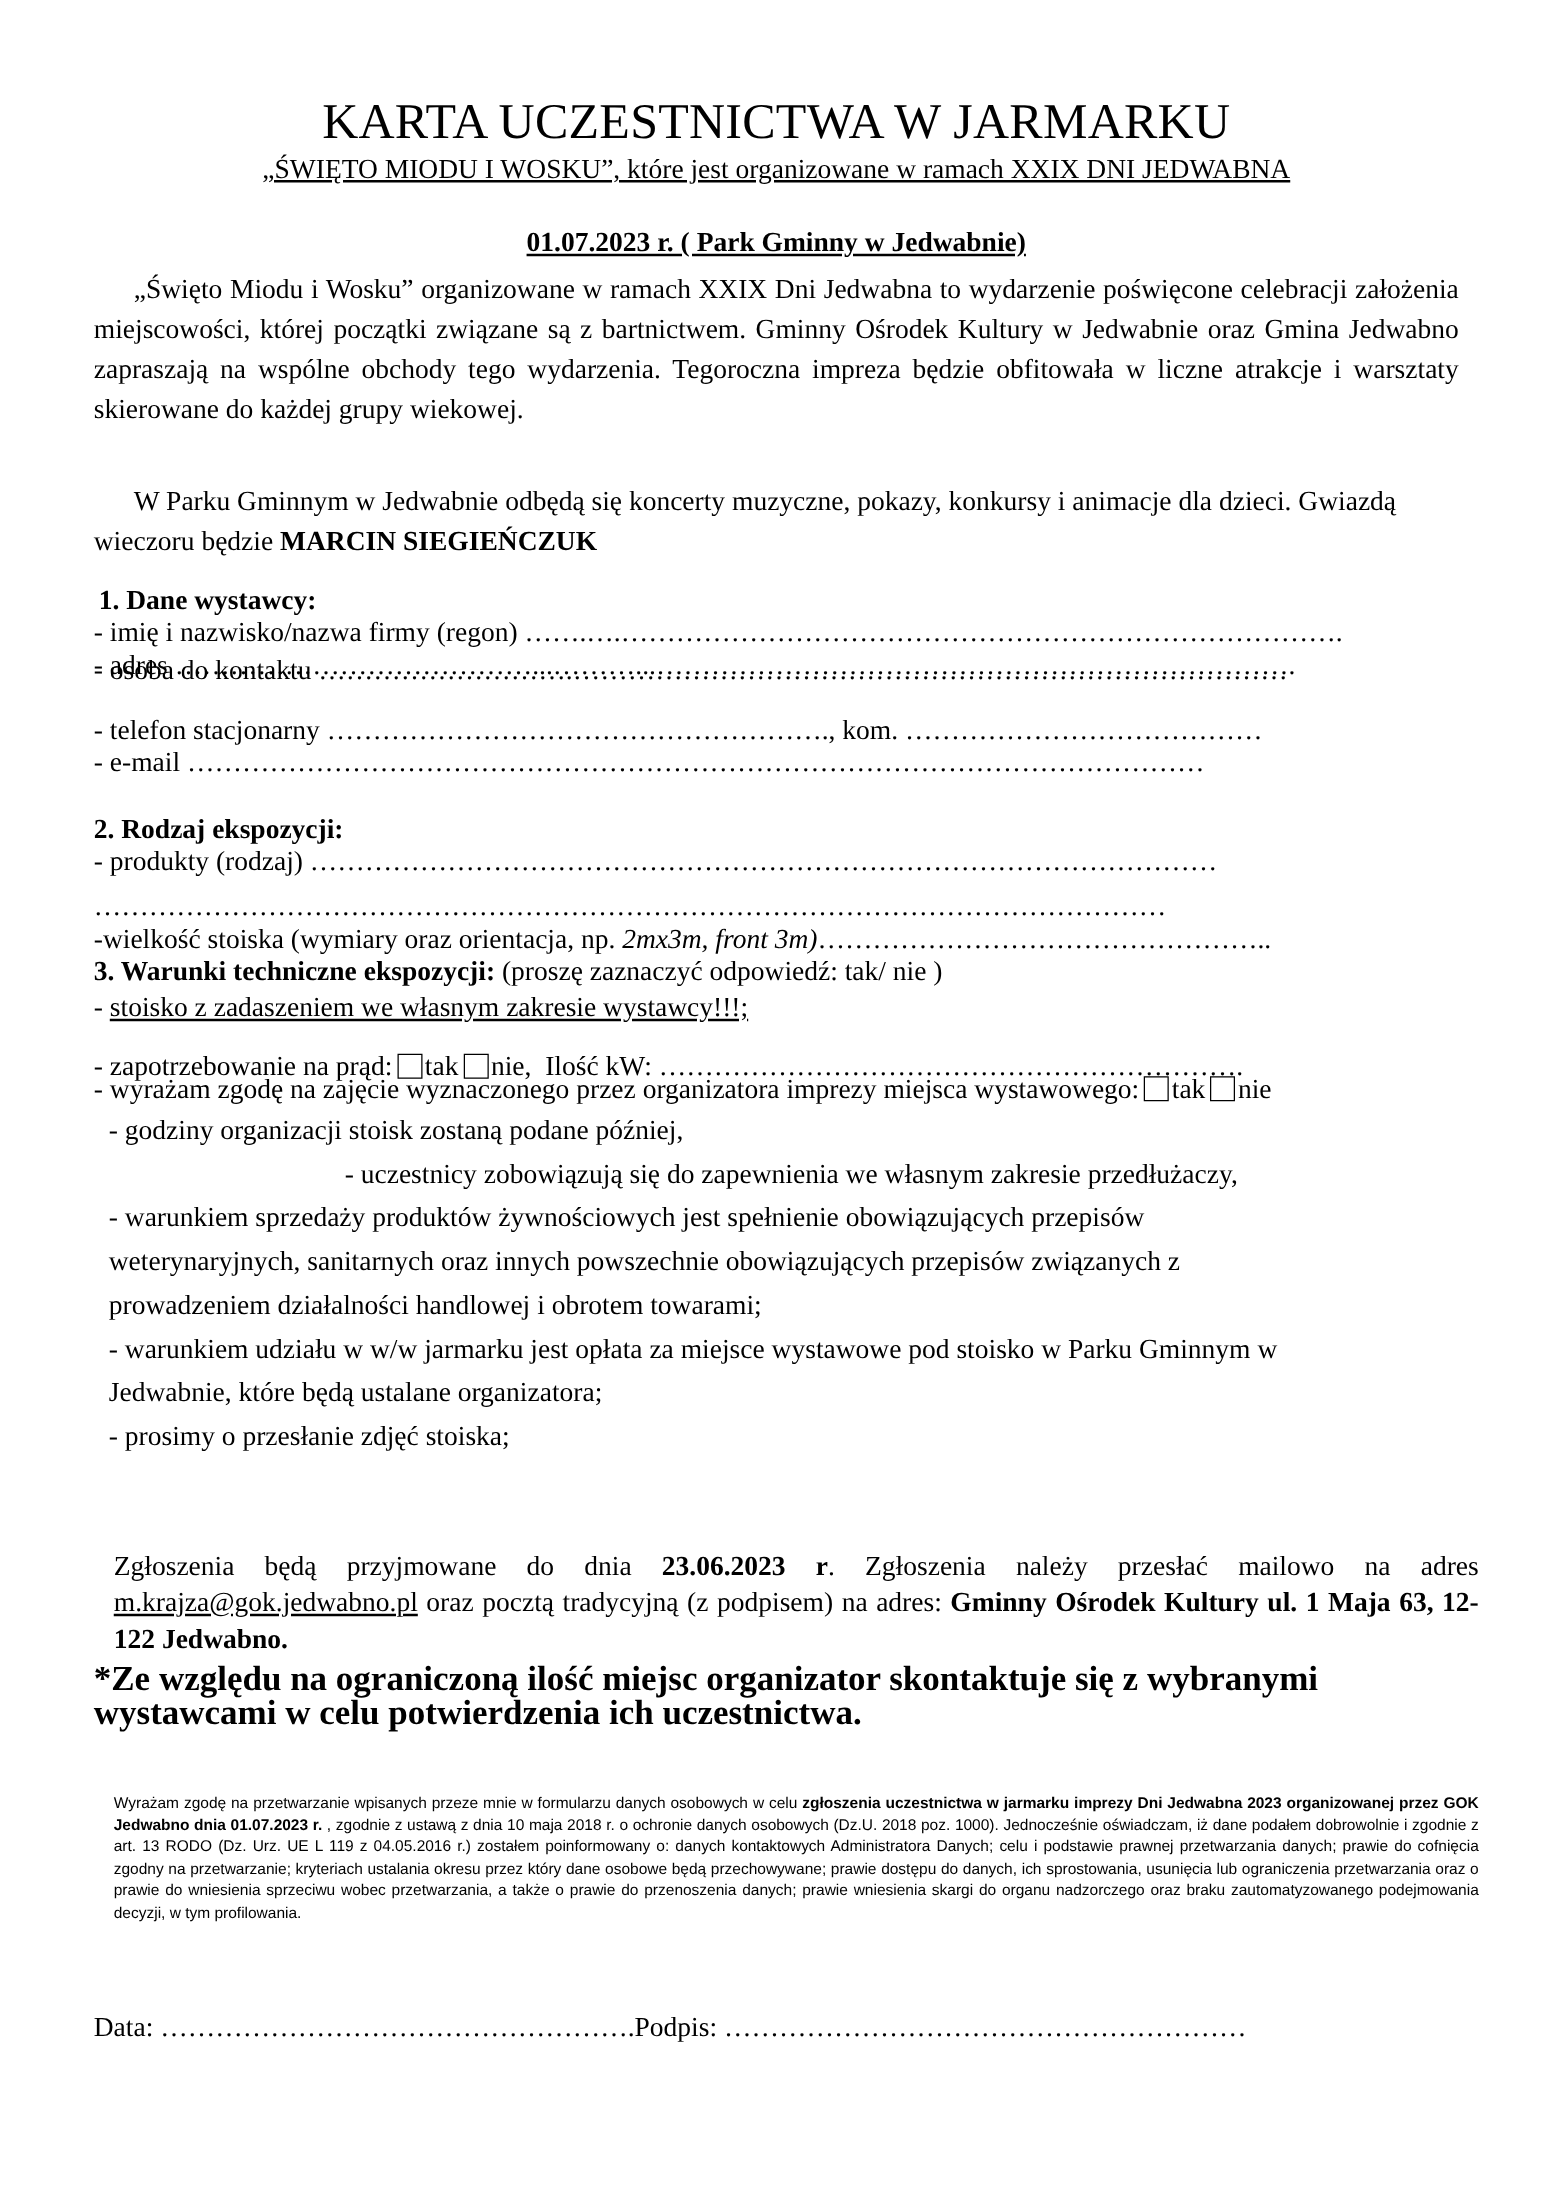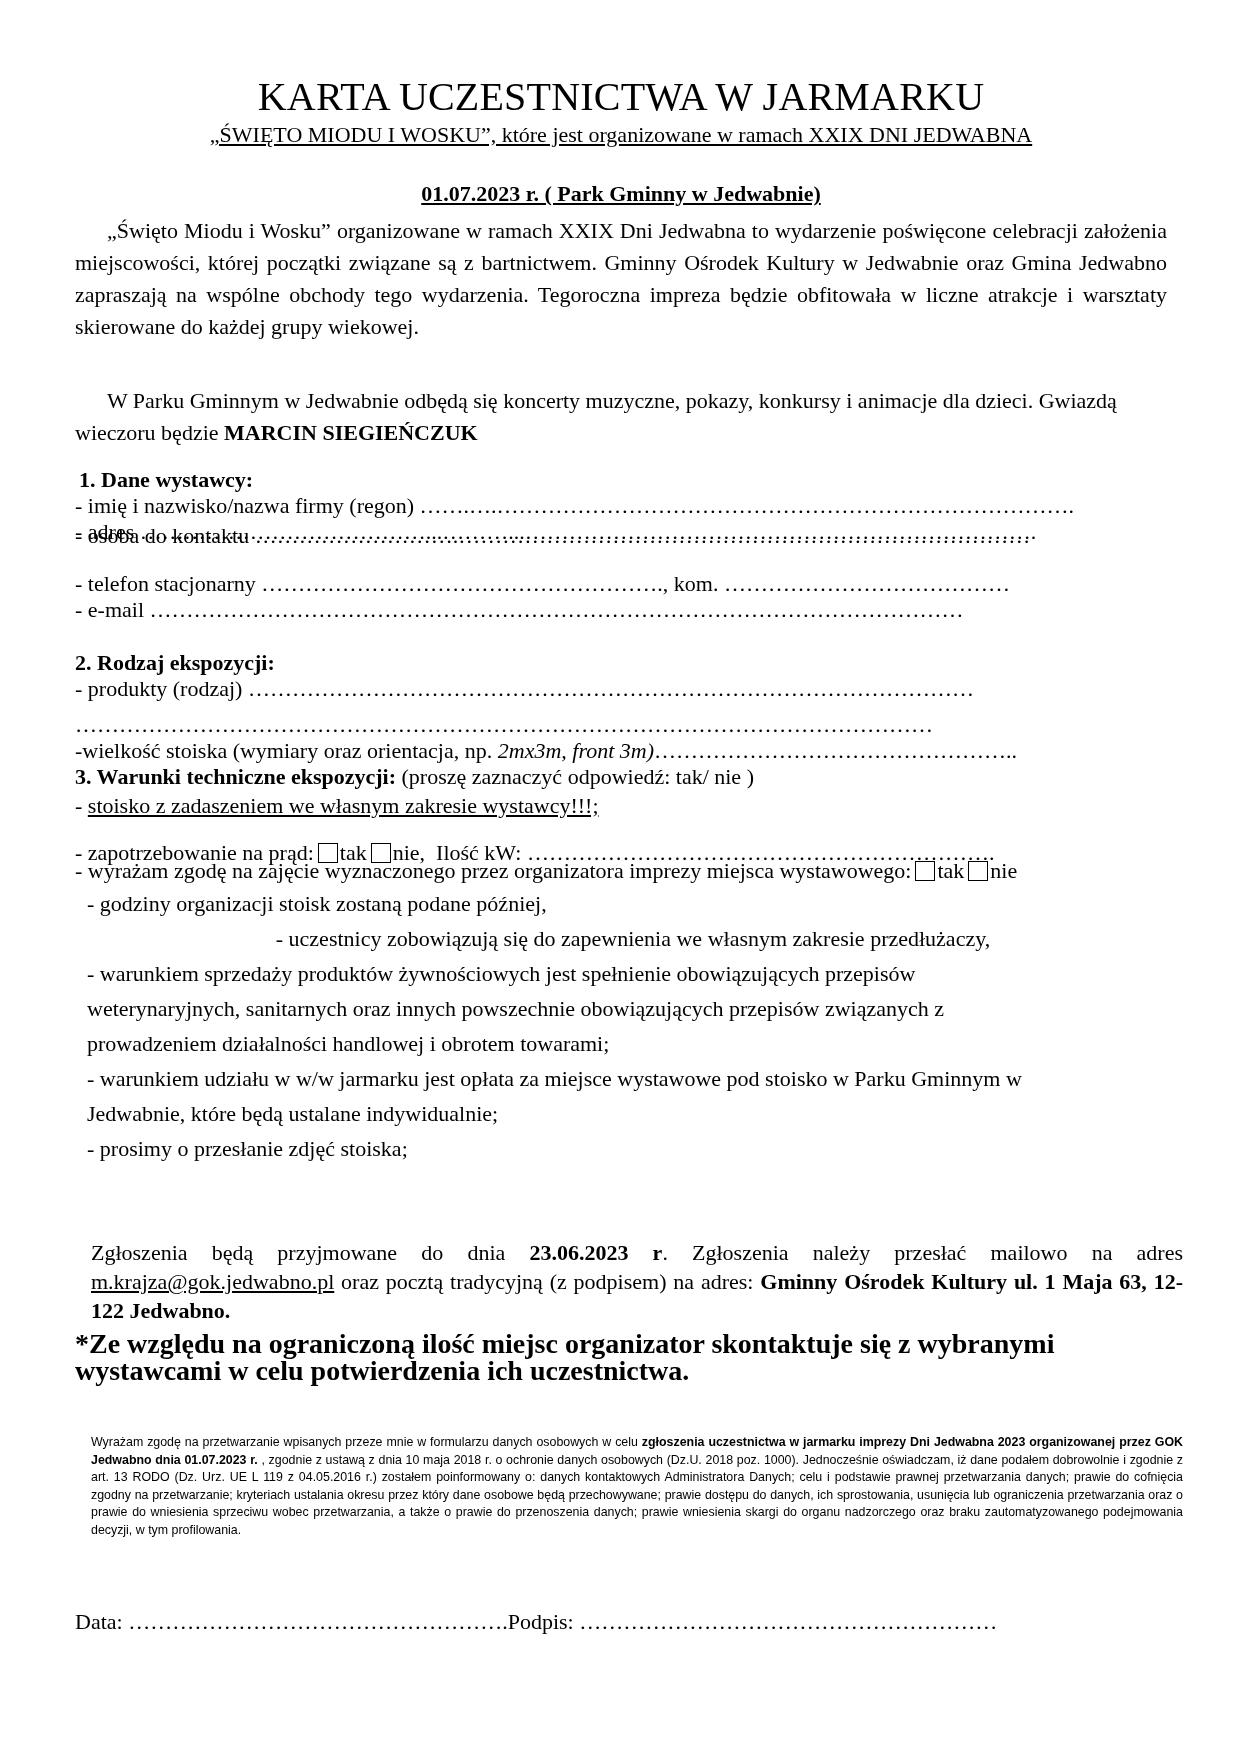--- a/index.html
+++ b/index.html
@@ -111,21 +111,21 @@
   <div class="line" style="top:858px;">
     <span>- wyrażam zgodę na zajęcie wyznaczonego przez organizatora imprezy miejsca wystawowego:</span><span class="cb"></span><span>tak</span><span class="cb"></span><span>nie</span>
   </div>
 
   <div class="wrapline" style="top:886px;">- godziny organizacji stoisk zostaną podane później,</div>
   <div class="wrapline" style="top:921px;text-align:center;">- uczestnicy zobowiązują się do zapewnienia we własnym zakresie przedłużaczy,</div>
   <div class="wrapline" style="top:956px;">- warunkiem sprzedaży produktów żywnościowych jest spełnienie obowiązujących przepisów</div>
   <div class="wrapline" style="top:991px;">weterynaryjnych, sanitarnych oraz innych powszechnie obowiązujących przepisów związanych z</div>
   <div class="wrapline" style="top:1026px;">prowadzeniem działalności handlowej i obrotem towarami;</div>
   <div class="wrapline" style="top:1061px;">- warunkiem udziału w w/w jarmarku jest opłata za miejsce wystawowe pod stoisko w Parku Gminnym w</div>
-  <div class="wrapline" style="top:1096px;">Jedwabnie, które będą ustalane indywidualnie;</div>
+  <div class="wrapline" style="top:1096px;">Jedwabnie, które będą ustalane organizatora;</div>
   <div class="wrapline" style="top:1131px;">- prosimy o przesłanie zdjęć stoiska;</div>
 
   <p class="submit">
     <span>Zgłoszenia będą przyjmowane do dnia </span><span class="b">23.06.2023 r</span><span>. Zgłoszenia należy przesłać mailowo na adres </span><span class="u">m.krajza@gok.jedwabno.pl</span><span> oraz pocztą tradycyjną (z podpisem) na adres: </span><span class="b">Gminny Ośrodek Kultury ul. 1 Maja 63, 12-122 Jedwabno.</span>
   </p>
 
   <p class="notice">*Ze względu na ograniczoną ilość miejsc organizator skontaktuje się z wybranymi wystawcami w celu potwierdzenia ich uczestnictwa.</p>
 
   <p class="gdpr">
     <span>Wyrażam zgodę na przetwarzanie wpisanych przeze mnie w formularzu danych osobowych w celu </span><span class="b">zgłoszenia uczestnictwa w jarmarku imprezy Dni Jedwabna 2023 organizowanej przez GOK Jedwabno dnia 01.07.2023 r.</span><span> , zgodnie z ustawą z dnia 10 maja 2018 r. o ochronie danych osobowych (Dz.U. 2018 poz. 1000). Jednocześnie oświadczam, iż dane podałem dobrowolnie i zgodnie z art. 13 RODO (Dz. Urz. UE L 119 z 04.05.2016 r.) zostałem poinformowany o: danych kontaktowych Administratora Danych; celu i podstawie prawnej przetwarzania danych; prawie do cofnięcia zgodny na przetwarzanie; kryteriach ustalania okresu przez który dane osobowe będą przechowywane; prawie dostępu do danych, ich sprostowania, usunięcia lub ograniczenia przetwarzania oraz o prawie do wniesienia sprzeciwu wobec przetwarzania, a także o prawie do przenoszenia danych; prawie wniesienia skargi do organu nadzorczego oraz braku zautomatyzowanego podejmowania decyzji, w tym profilowania.</span>

